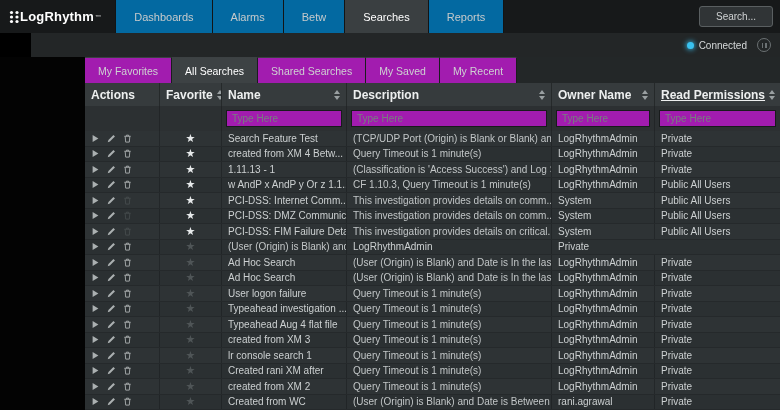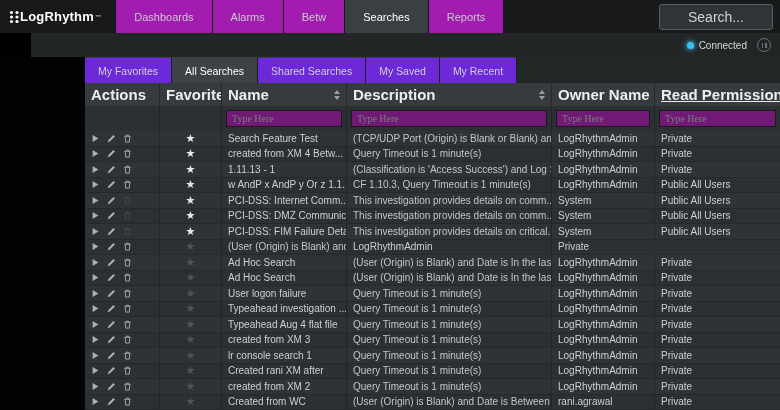--- a/index.html
+++ b/index.html
@@ -10,27 +10,27 @@
     -webkit-font-smoothing:antialiased;
   }
 
   
   .topnav { height:33px; background:#17191a; display:flex; align-items:stretch; }
   .logo { display:flex; align-items:center; gap:0; padding:0 14px 0 9px; color:#fff;
           font-weight:700; font-size:13px; letter-spacing:.2px; }
   .logo sup { font-size:6px; color:#bbb; margin-left:1px; }
   .mainnav { display:flex; align-items:stretch; }
   .nav-item { display:flex; align-items:center; padding:0 18px; font-size:11px;
-              color:#c7cacb; background:#a21caf; border-right:1px solid #121415;
+              color:#c7cacb; background:#0369a1; border-right:1px solid #121415;
               cursor:pointer; }
   .nav-item:first-child { border-left:1px solid #121415; }
   .nav-item.active { background:#3a3f41; color:#fff; }
   .search-btn { margin-left:auto; align-self:center; margin-right:7px;
                 background:#303436; border:1px solid #5a5f61; border-radius:3px;
-                color:#cfd2d3; font-size:14px; padding:4px 28px; cursor:pointer;
+                color:#cfd2d3; font-size:10px; padding:4px 16px; cursor:pointer;
                 font-family:inherit; }
 
   
   .statusbar { height:24px; background:#232627; display:flex; align-items:center;
                justify-content:flex-end; gap:10px; padding-right:9px;margin-left:31px; }
   .conn { display:flex; align-items:center; gap:5px; color:#d6d9da; font-size:10px; }
   .conn-dot { width:7px; height:7px; border-radius:50%; background:#39c2f0;
               box-shadow:0 0 5px 1px rgba(57,194,240,.8); }
   .pause-circle { width:14px; height:14px; border-radius:50%; border:1.5px solid #6b7173;
                   display:flex; align-items:center; justify-content:center; gap:2px;
@@ -38,46 +38,46 @@
   .pause-circle i { display:block; width:1.5px; height:5px; background:#6b7173; }
 
   
   .main { display:flex; height:353px; }
   .left-gutter { width:85px; background:#030303; }
   .content { width:695px; display:flex; flex-direction:column; background:#2d3133; }
 
   
   .tabs { height:26px; background:#232728; display:flex; align-items:stretch; }
   .tab { display:flex; align-items:center; padding:0 13px; font-size:10.5px;
-         color:#ced1d2; background:#6d28d9; border-right:1px solid #1a1d1e;
+         color:#ced1d2; background:#a21caf; border-right:1px solid #1a1d1e;
          border-top:1px solid #3c4143; cursor:pointer; }
   .tab.active { background:#3d4244; color:#fff; }
 
   
   .grid-row { display:grid; grid-template-columns:75px 62px 125px 205px 103px 1fr; }
 
   .thead { height:23px; background:#363b3d; }
   .th { display:flex; align-items:center; justify-content:space-between;
-        padding:0 6px; color:#edefef; font-size:15px; font-weight:700;
+        padding:0 6px; color:#edefef; font-size:12px; font-weight:700;
         border-right:1px solid rgba(0,0,0,.3); cursor:pointer; overflow:hidden;
         white-space:nowrap; }
   .th:last-child { border-right:none;text-decoration:underline; }
   .sort { display:flex; flex-direction:column; gap:2px; align-items:center; flex:none;
           margin-left:4px; cursor:pointer; }
   .sort .up { width:0; height:0; border-left:3.5px solid transparent;
               border-right:3.5px solid transparent; border-bottom:4px solid #9aa0a2; }
   .sort .dn { width:0; height:0; border-left:3.5px solid transparent;
               border-right:3.5px solid transparent; border-top:4px solid #9aa0a2; }
 
   .filter { height:25px; background:#2c3032; align-items:center; }
   .fcell { padding:0 4px; border-right:1px solid rgba(0,0,0,.22); height:100%;
            display:flex; align-items:center; }
   .fcell:last-child { border-right:none; }
-  .fcell input { width:100%; height:17px; background:#701a75; border:1px solid #181b1c;
-                 color:#c3c7c8; font-size:10px; padding:0 5px; font-family:Liberation Serif, serif; }
+  .fcell input { width:100%; height:17px; background:#a21caf; border:1px solid #181b1c;
+                 color:#c3c7c8; font-size:10px; padding:0 5px; font-family:Liberation Sans, sans-serif; }
   .fcell input::placeholder { color:#787e80; }
 
   
   .tbody { flex:1; overflow:hidden; }
   .row { height:15.5px; align-items:center; background:#2e3335;
          border-bottom:1px solid #25292b; font-size:10px; color:#ccd0d1; cursor:pointer; }
   .row:nth-child(even) { background:#2b3032; }
   .cell { padding:0 6px; overflow:hidden; white-space:nowrap; height:100%;
           display:flex; align-items:center; border-right:1px solid rgba(0,0,0,.22); }
   .cell:last-child { border-right:none; }

